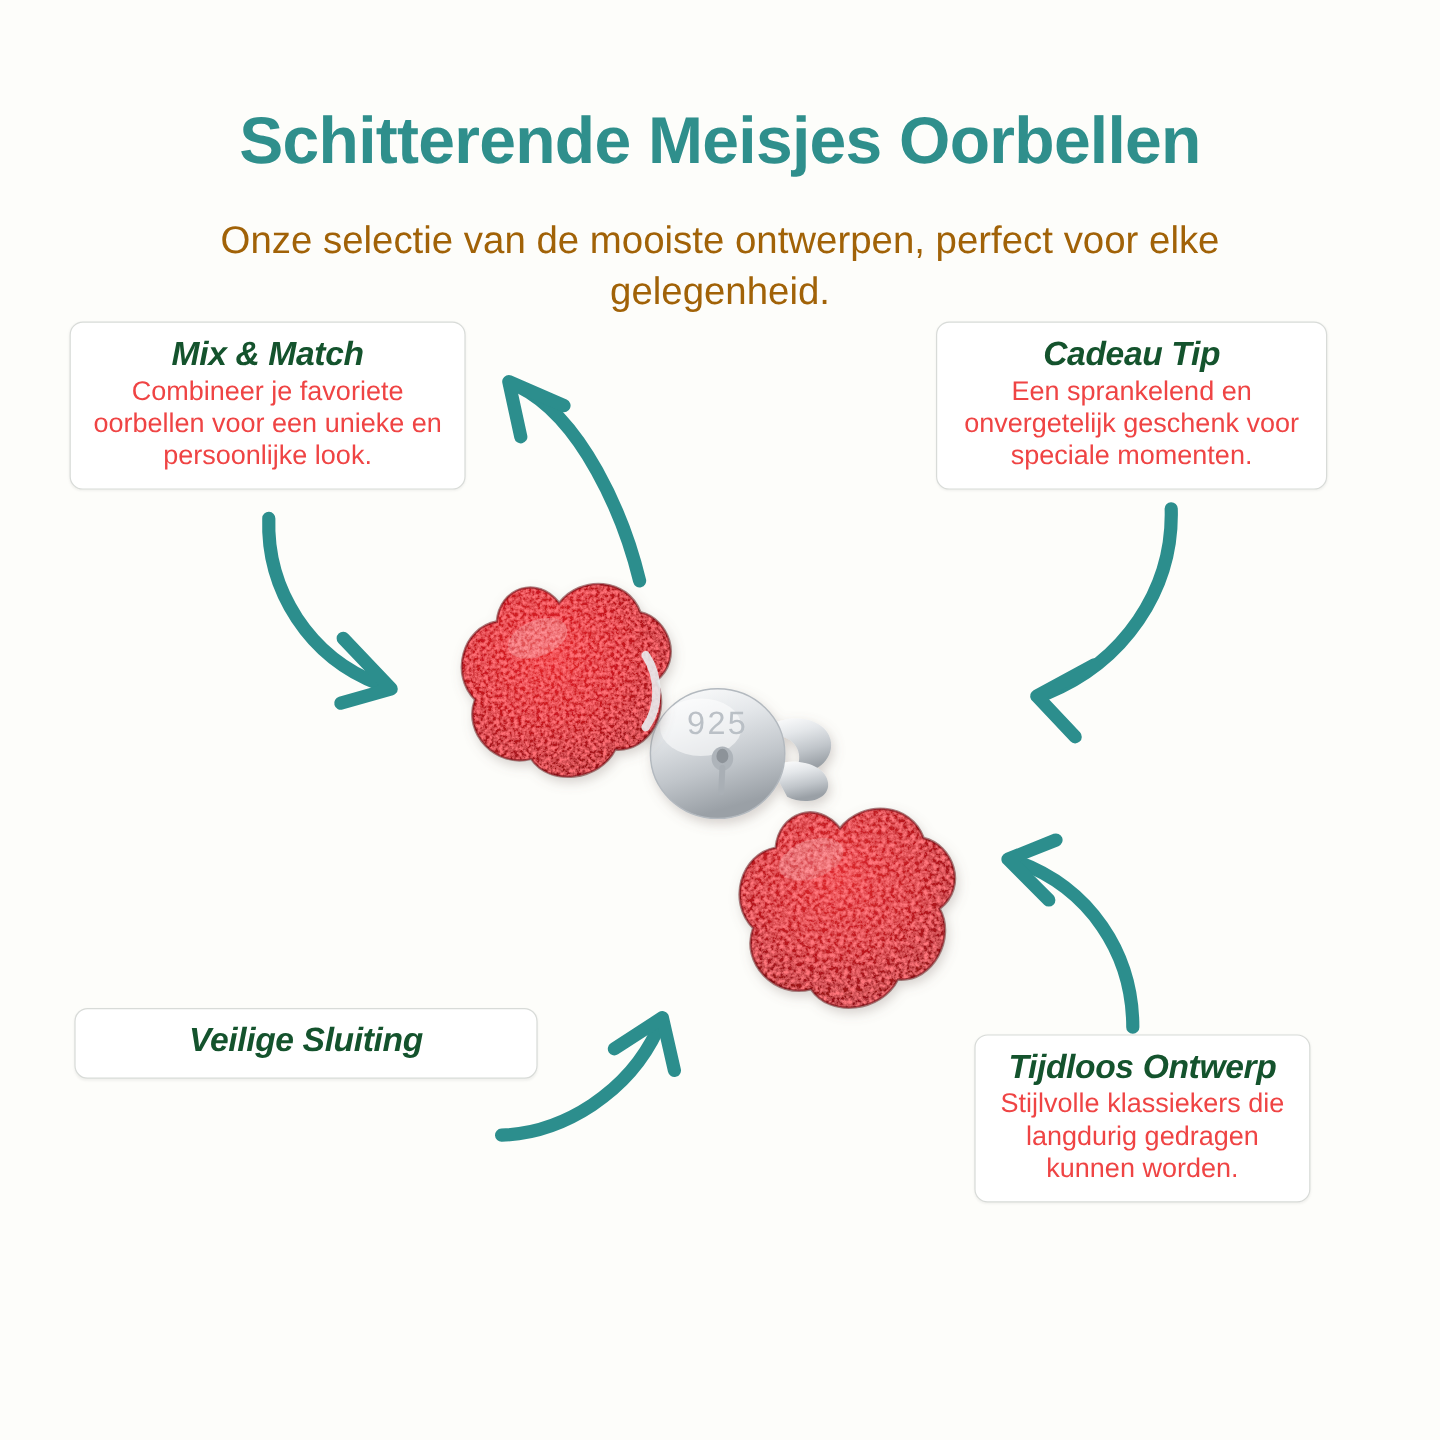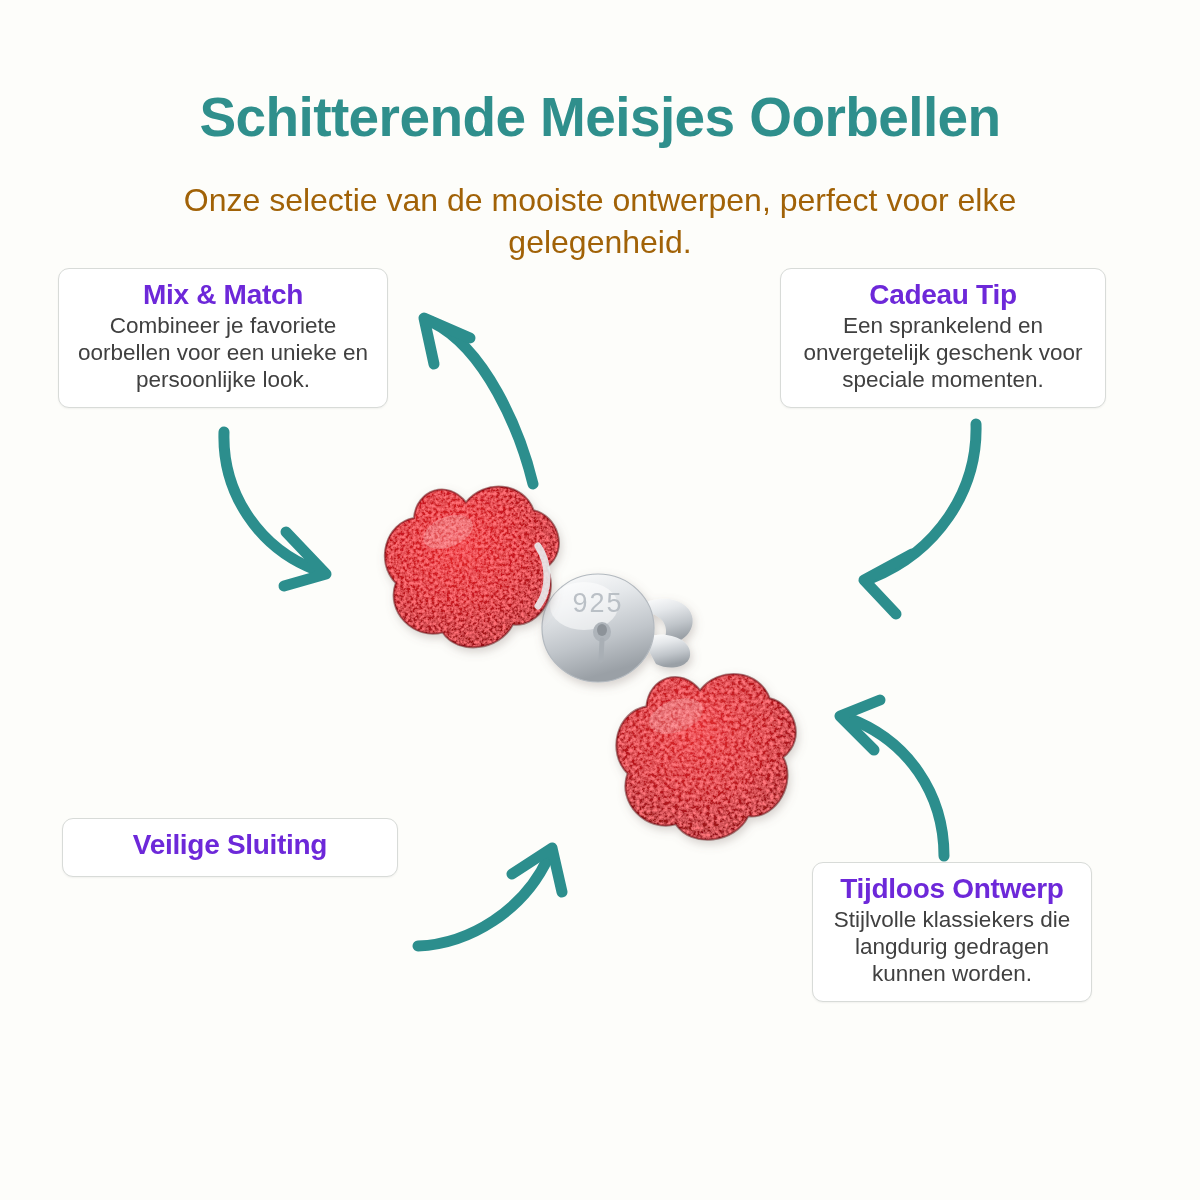--- a/index.html
+++ b/index.html
@@ -56,35 +56,36 @@
     background: #ffffff;
     border: 1.5px solid #d8dbd8;
     border-radius: 11px;
     padding: 10px 12px 14px 12px;
     text-align: center;
     box-shadow: 0 1px 2px rgba(0,0,0,0.05);
   }
   .callout-title {
     font-size: 28px;
     font-weight: bold;
-    color: #6d28d9;
+    color: #14532d;
     line-height: 1.12;
     margin: 0 0 2px 0;
     letter-spacing: -0.3px;
+    font-style: italic;
   }
   .callout-body {
     font-size: 22.5px;
-    color: #404040;
+    color: #ef4444;
     line-height: 1.20;
     margin: 0;
   }
 
   #callout-mix-match   { left: 58px;  top: 268px;  width: 330px; }
   #callout-cadeau-tip  { left: 780px; top: 268px;  width: 326px; }
-  #callout-veilige-sluiting { left: 62px;  top: 818px; width: 336px; }
+  #callout-veilige-sluiting { left: 62px;  top: 840px; width: 386px; }
   #callout-tijdloos-ontwerp { left: 812px; top: 862px; width: 280px; }
 
   
   #arrow-layer {
     position: absolute;
     left: 0;
     top: 0;
     width: 1200px;
     height: 1200px;
     pointer-events: none;

